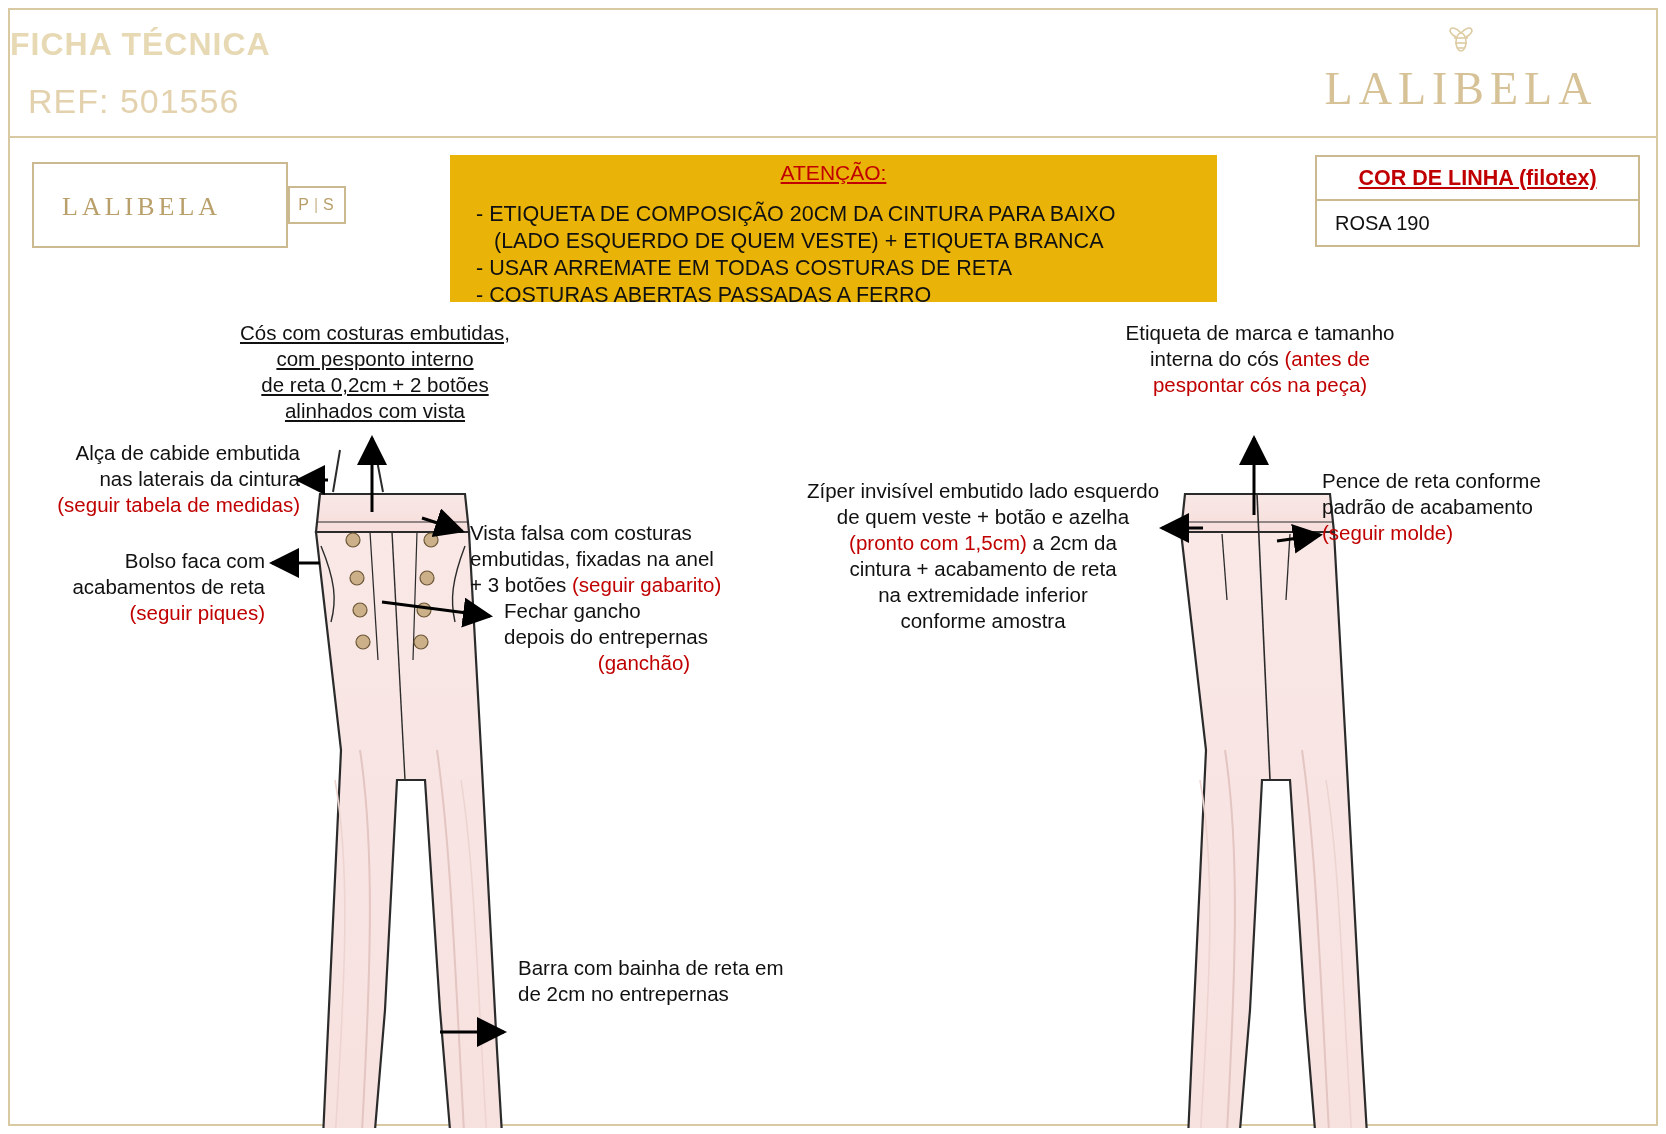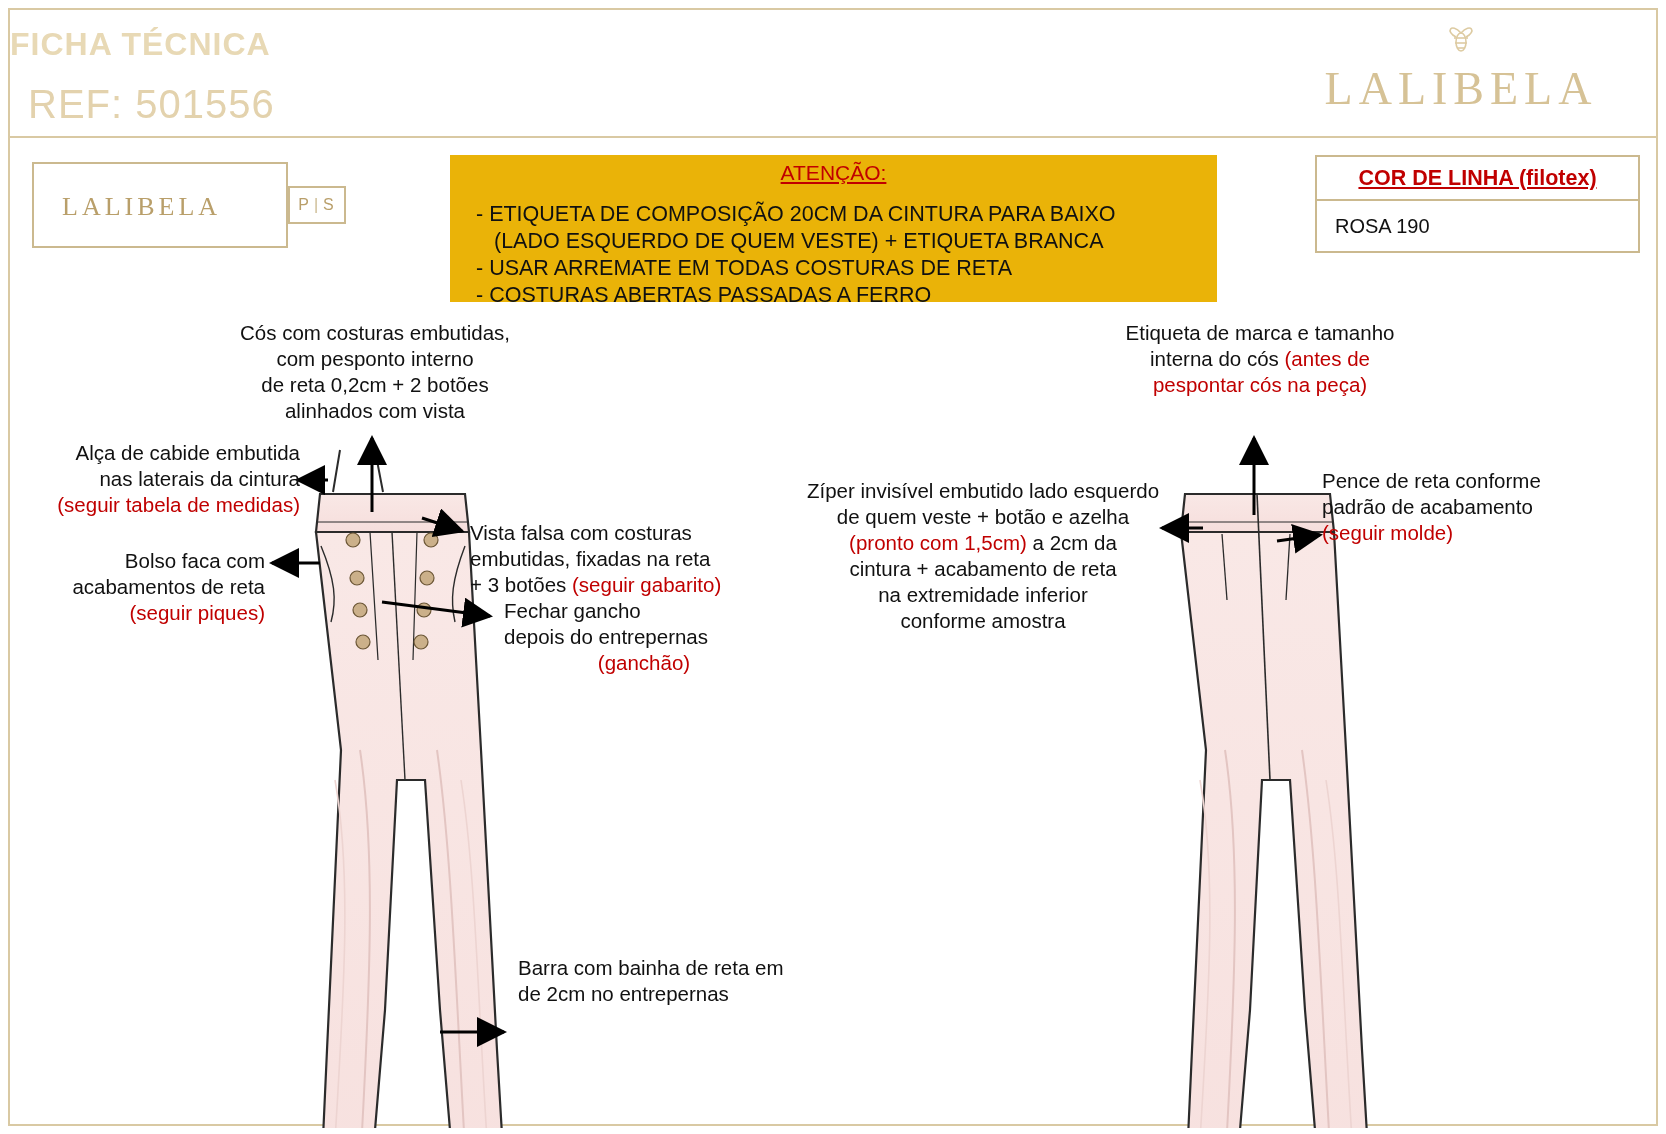--- a/index.html
+++ b/index.html
@@ -31,21 +31,21 @@
     left: 0; top: 0;
     width: 100%;
     height: 128px;
     border-bottom: 2px solid #d9c9a3;
     box-sizing: border-box;
   }
   .ref {
     position: absolute;
     left: 18px;
     top: 72px;
-    font-size: 40px;
+    font-size: 34px;
     color: #e3d2ad;
     letter-spacing: 1px;
     white-space: nowrap;
   }
   .doc-title {
     position: absolute;
     left: 0; right: 0;
     top: 16px;
     text-align: left;
     font-size: 32px;
@@ -161,21 +161,21 @@
     box-sizing: border-box;
     display: flex;
     align-items: center;
     justify-content: center;
     color: #c00000;
     font-size: 21.5px;
     text-decoration: underline;
     font-weight: bold;
   }
   .thread-value {
-    height: 54px;
+    height: 48px;
     border: 2px solid #cbb98f;
     box-sizing: border-box;
     display: flex;
     align-items: center;
     padding-left: 18px;
     font-size: 20px;
     color: #111;
   }
 
   
@@ -357,42 +357,42 @@
       <path d="M430 1022 L494 1022"></path>
 
       <path d="M1244 505 L1244 428"></path>
 
       <path d="M1193 518 L1152 518"></path>
 
       <path d="M1267 531 L1310 525"></path>
     </g>
   </svg>
 
-  <div class="ann center" style="left:200px; top:310px; width:330px;">
+  <div class="ann center" style="left:200px; top:310px; width:330px;text-decoration:underline;">
     <div>Cós com costuras embutidas,</div>
     <div>com pesponto interno</div>
     <div>de reta 0,2cm + 2 botões</div>
     <div>alinhados com vista</div>
   </div>
 
   <div class="ann right" style="left:20px; top:430px; width:270px;">
     <div>Alça de cabide embutida</div>
     <div>nas laterais da cintura</div>
     <div class="red">(seguir tabela de medidas)</div>
   </div>
 
   <div class="ann right" style="left:40px; top:538px; width:215px;">
     <div>Bolso faca com</div>
     <div>acabamentos de reta</div>
     <div class="red">(seguir piques)</div>
   </div>
 
   <div class="ann left" style="left:460px; top:510px; width:320px;">
     <div>Vista falsa com costuras</div>
-    <div>embutidas, fixadas na reta</div>
+    <div>embutidas, fixadas na anel</div>
     <div>
       <span>+ 3 botões </span><span class="red">(seguir gabarito)</span>
     </div>
   </div>
 
   <div class="ann left" style="left:494px; top:588px; width:280px;">
     <div>Fechar gancho</div>
     <div>depois do entrepernas</div>
     <div class="red" style="text-align:center;">(ganchão)</div>
   </div>

